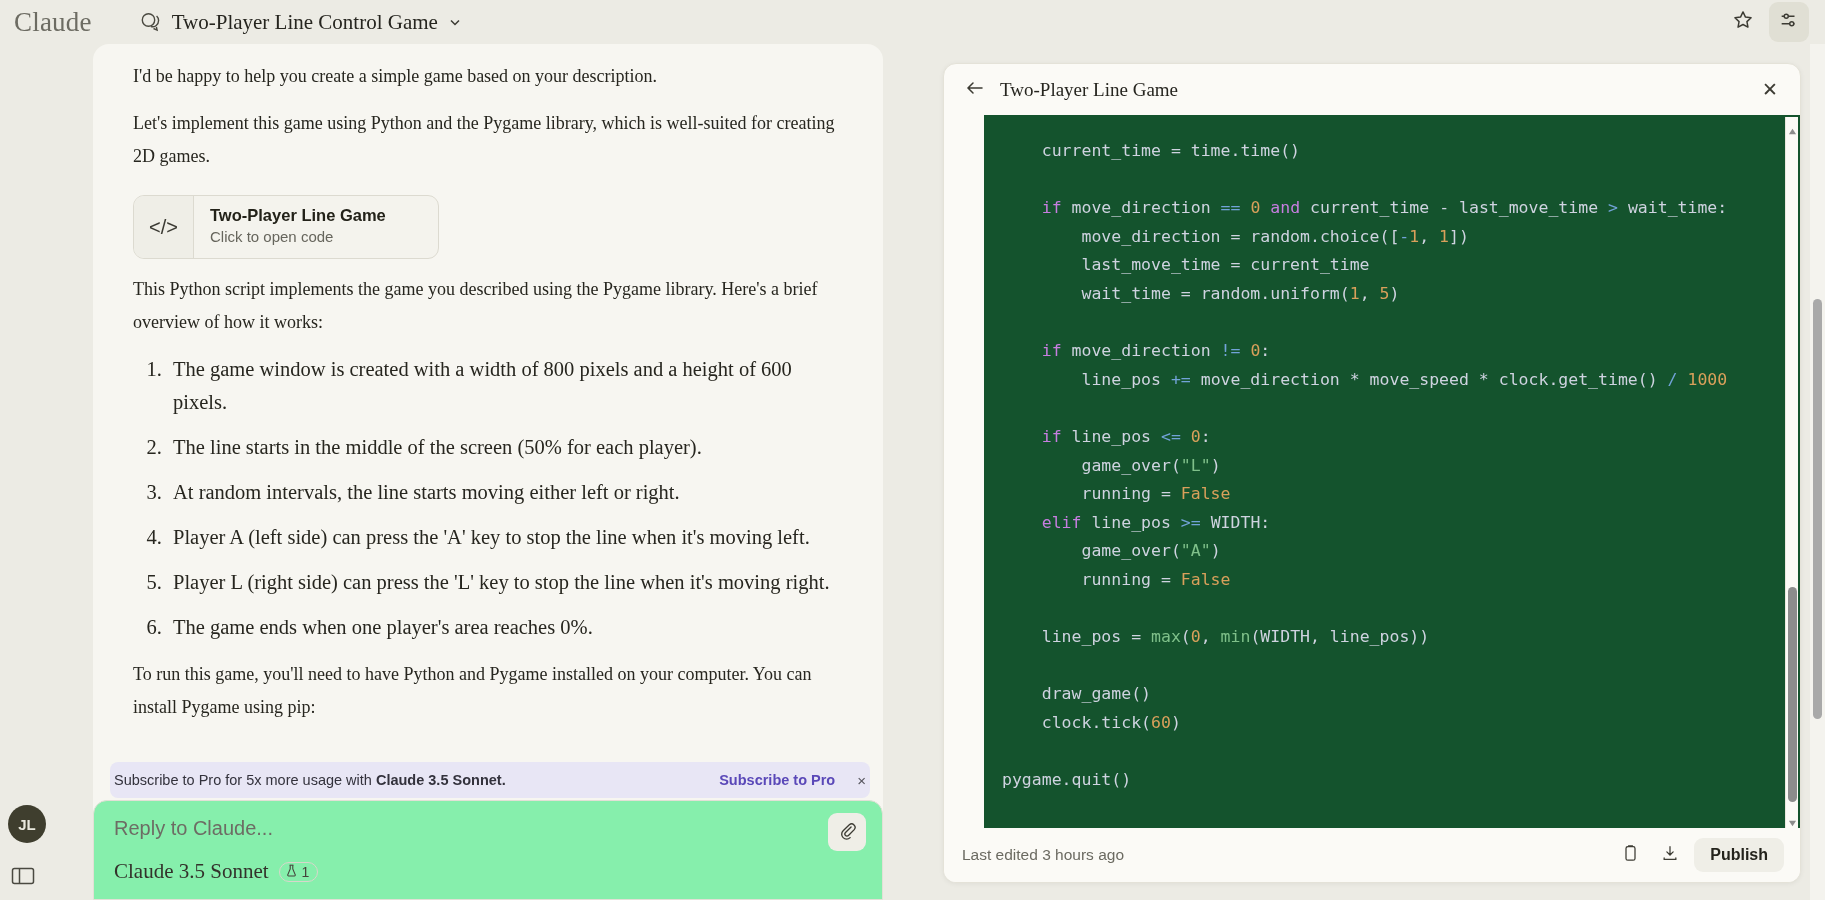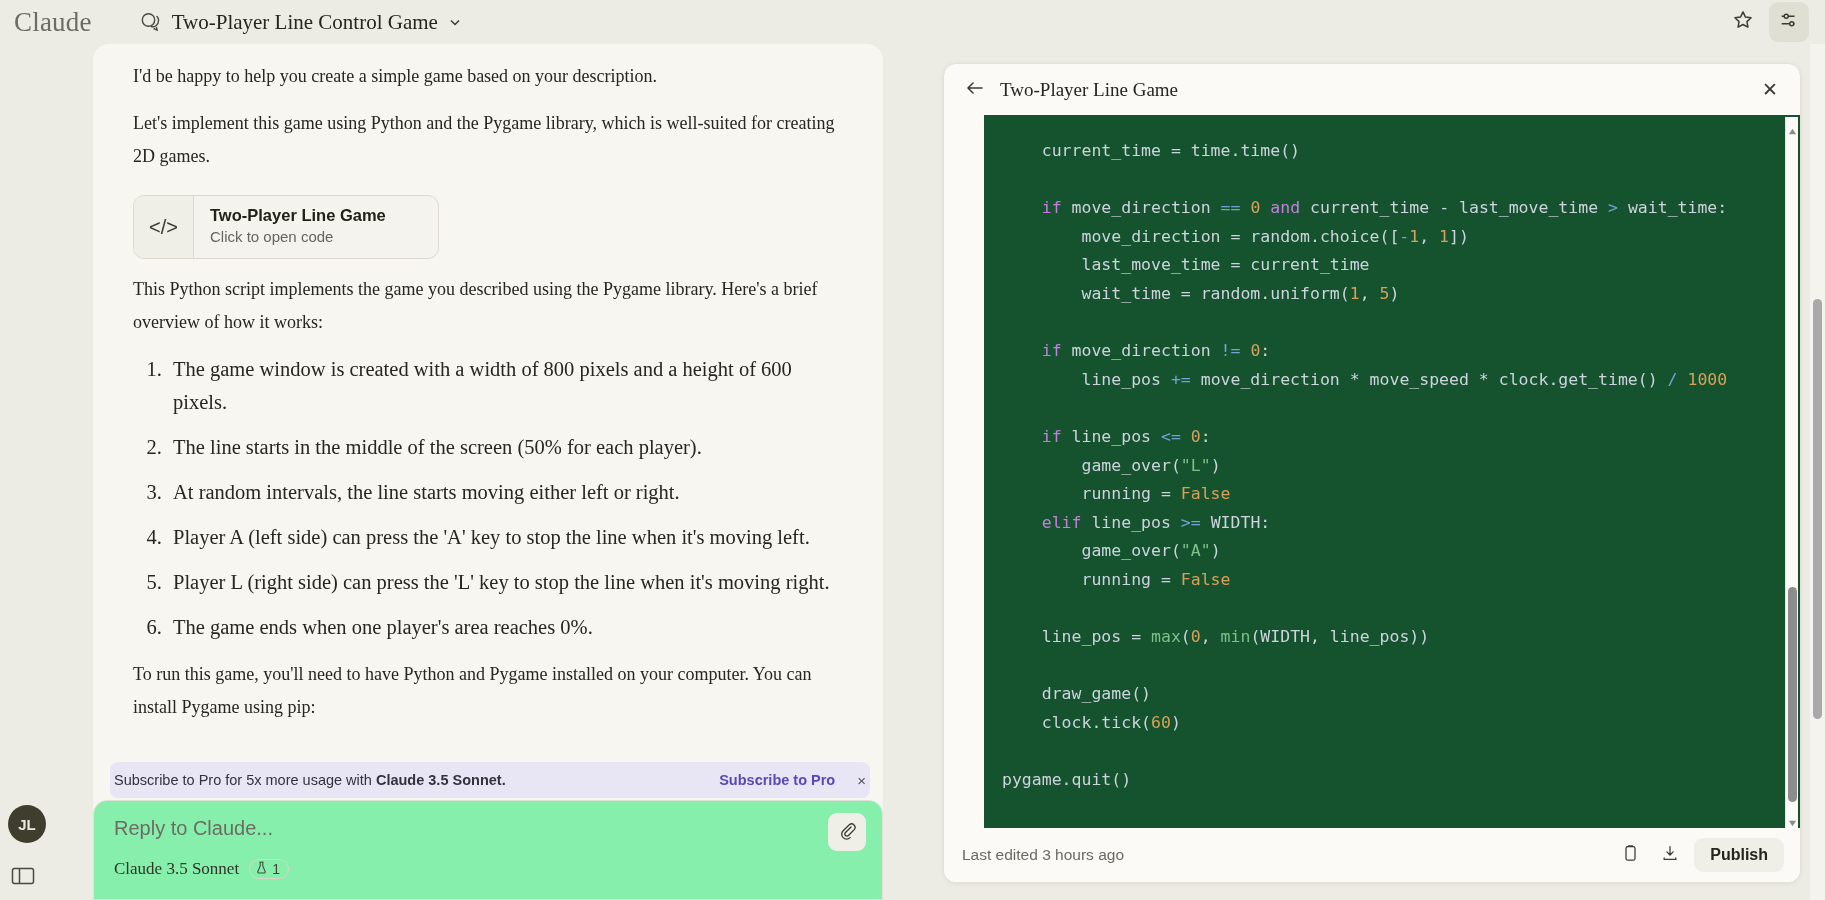--- a/index.html
+++ b/index.html
@@ -88,21 +88,21 @@
   }
   .composer-ph {
     position: absolute; left: 20px; top: 16px; font-size: 20px; color: #6d6c64;
     font-family: "Liberation Sans", sans-serif;
   }
   .clip-btn {
     position: absolute; right: 16px; top: 12px; width: 38px; height: 38px; border-radius: 9px;
     background: #efeee7; display: flex; align-items: center; justify-content: center; cursor: pointer;
   }
   .model-row { position: absolute; left: 20px; top: 58px; display: flex; align-items: center; gap: 10px; cursor: pointer; }
-  .model-name { font-size: 17px; color: #33322b; font-family: "Liberation Serif", serif; }
+  .model-name { font-size: 21px; color: #33322b; font-family: "Liberation Serif", serif; }
   .model-badge {
     display: flex; align-items: center; gap: 5px; border: 1px solid #d8d6cb;
     border-radius: 11px; padding: 1px 8px 1px 6px; font-size: 14px; color: #44433b;
     font-family: "Liberation Sans", sans-serif;
   }
 
   
   .avatar {
     position: absolute; left: 8px; top: 805px; width: 38px; height: 38px; border-radius: 50%;
     background: #3f3e2e; color: #e9e8dd; display: flex; align-items: center; justify-content: center;

